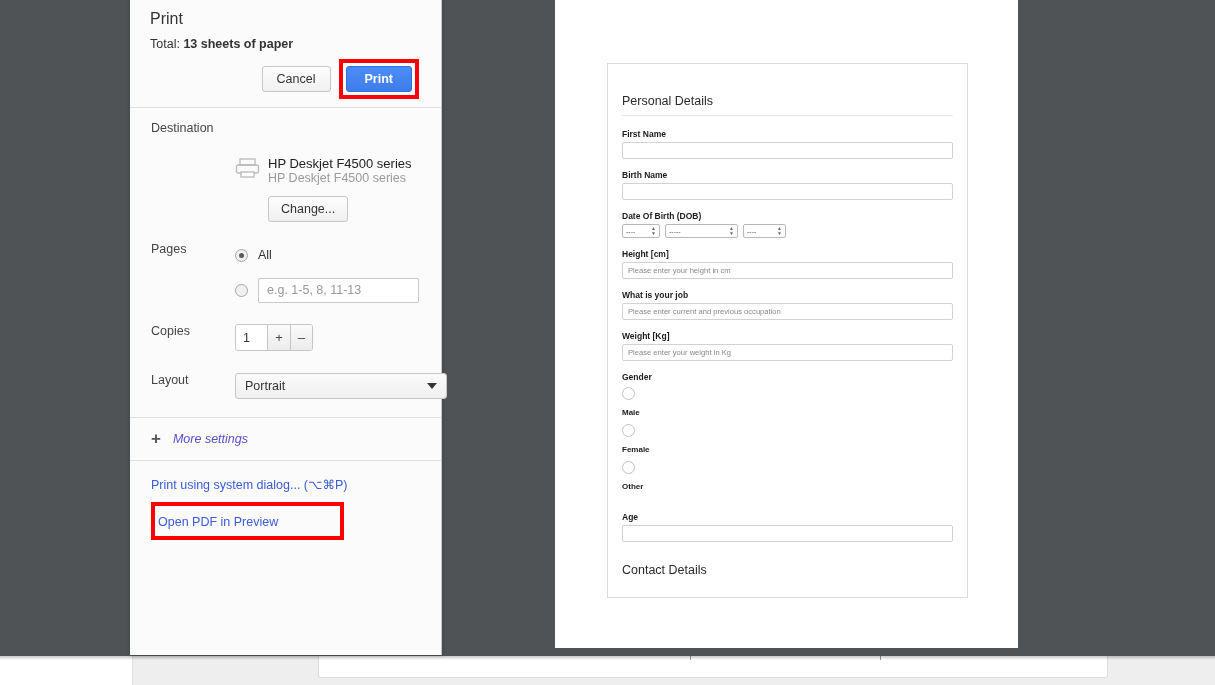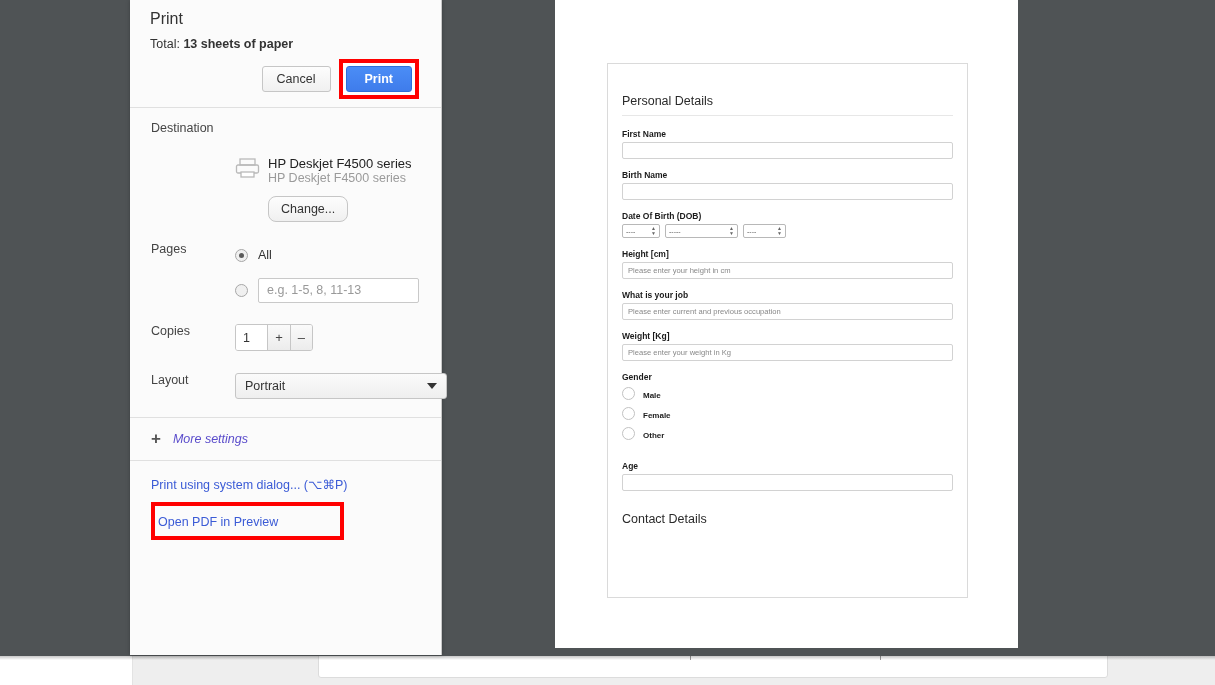--- a/index.html
+++ b/index.html
@@ -101,21 +101,21 @@
     margin-bottom: 11px; display: flex; align-items: center; padding-left: 5px;
     font-size: 7.6px; color: #888888;
   }
   .dob-row { display: flex; gap: 5px; margin-bottom: 11px; }
   .dob-sel {
     height: 14px; border: 1px solid #b8b8b8; border-radius: 2px; background: #fff;
     display: flex; align-items: center; justify-content: space-between;
     padding: 0 3px; font-size: 7px; color: #555555;
   }
   .spin { font-size: 5px; line-height: 5px; color: #666; text-align: center; }
-  .radio-row { display: flex; align-items: flex-end; gap: 8px; margin-bottom: 7px; }
+  .radio-row { display: flex; align-items: flex-start; gap: 8px; margin-bottom: 7px; flex-direction: column; }
   .radio-o {
     width: 13px; height: 13px; border: 1px solid #c2c2c2; border-radius: 50%; background: #fff;
   }
   .radio-lab { font-size: 8px; font-weight: bold; color: #1b1b1b; }
   .gender-lab { font-size: 8.5px; font-weight: bold; color: #1b1b1b; margin-bottom: 5px; }
   .pdf-h2 { font-size: 12.5px; color: #2a2a2a; margin-top: 21px; }
 
   
   .print-dialog {
     position: absolute; left: 130px; top: 0px; width: 312px; height: 655px;
@@ -146,21 +146,21 @@
   .row { display: flex; padding: 13px 0 0 0; }
   .row-label {
     width: 105px; padding-left: 21px; font-size: 12.5px; color: #444444; flex: none;
   }
   .row-body { flex: 1; padding-right: 20px; }
 
   .dest-line1 { font-size: 13px; color: #222222; line-height: 14px; }
   .dest-line2 { font-size: 12.5px; color: #9b9b9b; line-height: 15px; }
   .dest-flex { display: flex; gap: 8px; align-items: flex-start; margin-top: 36px; }
   .printer-ico { width: 25px; padding-top: 1px; }
-  .btn-change { margin-top: 10px; padding: 5px 12px; font-size: 12.5px; border-radius: 8px; }
+  .btn-change { margin-top: 10px; padding: 5px 12px; font-size: 12.5px; }
 
   .radio-line { display: flex; align-items: center; gap: 10px; height: 26px; }
   .rd {
     width: 13px; height: 13px; border-radius: 50%; border: 1px solid #a7a7a7;
     background: #f0f0f0; position: relative; flex: none;
   }
   .rd.on::after {
     content: ""; position: absolute; left: 3px; top: 3px; width: 5px; height: 5px;
     border-radius: 50%; background: #5b5b5b;
   }

